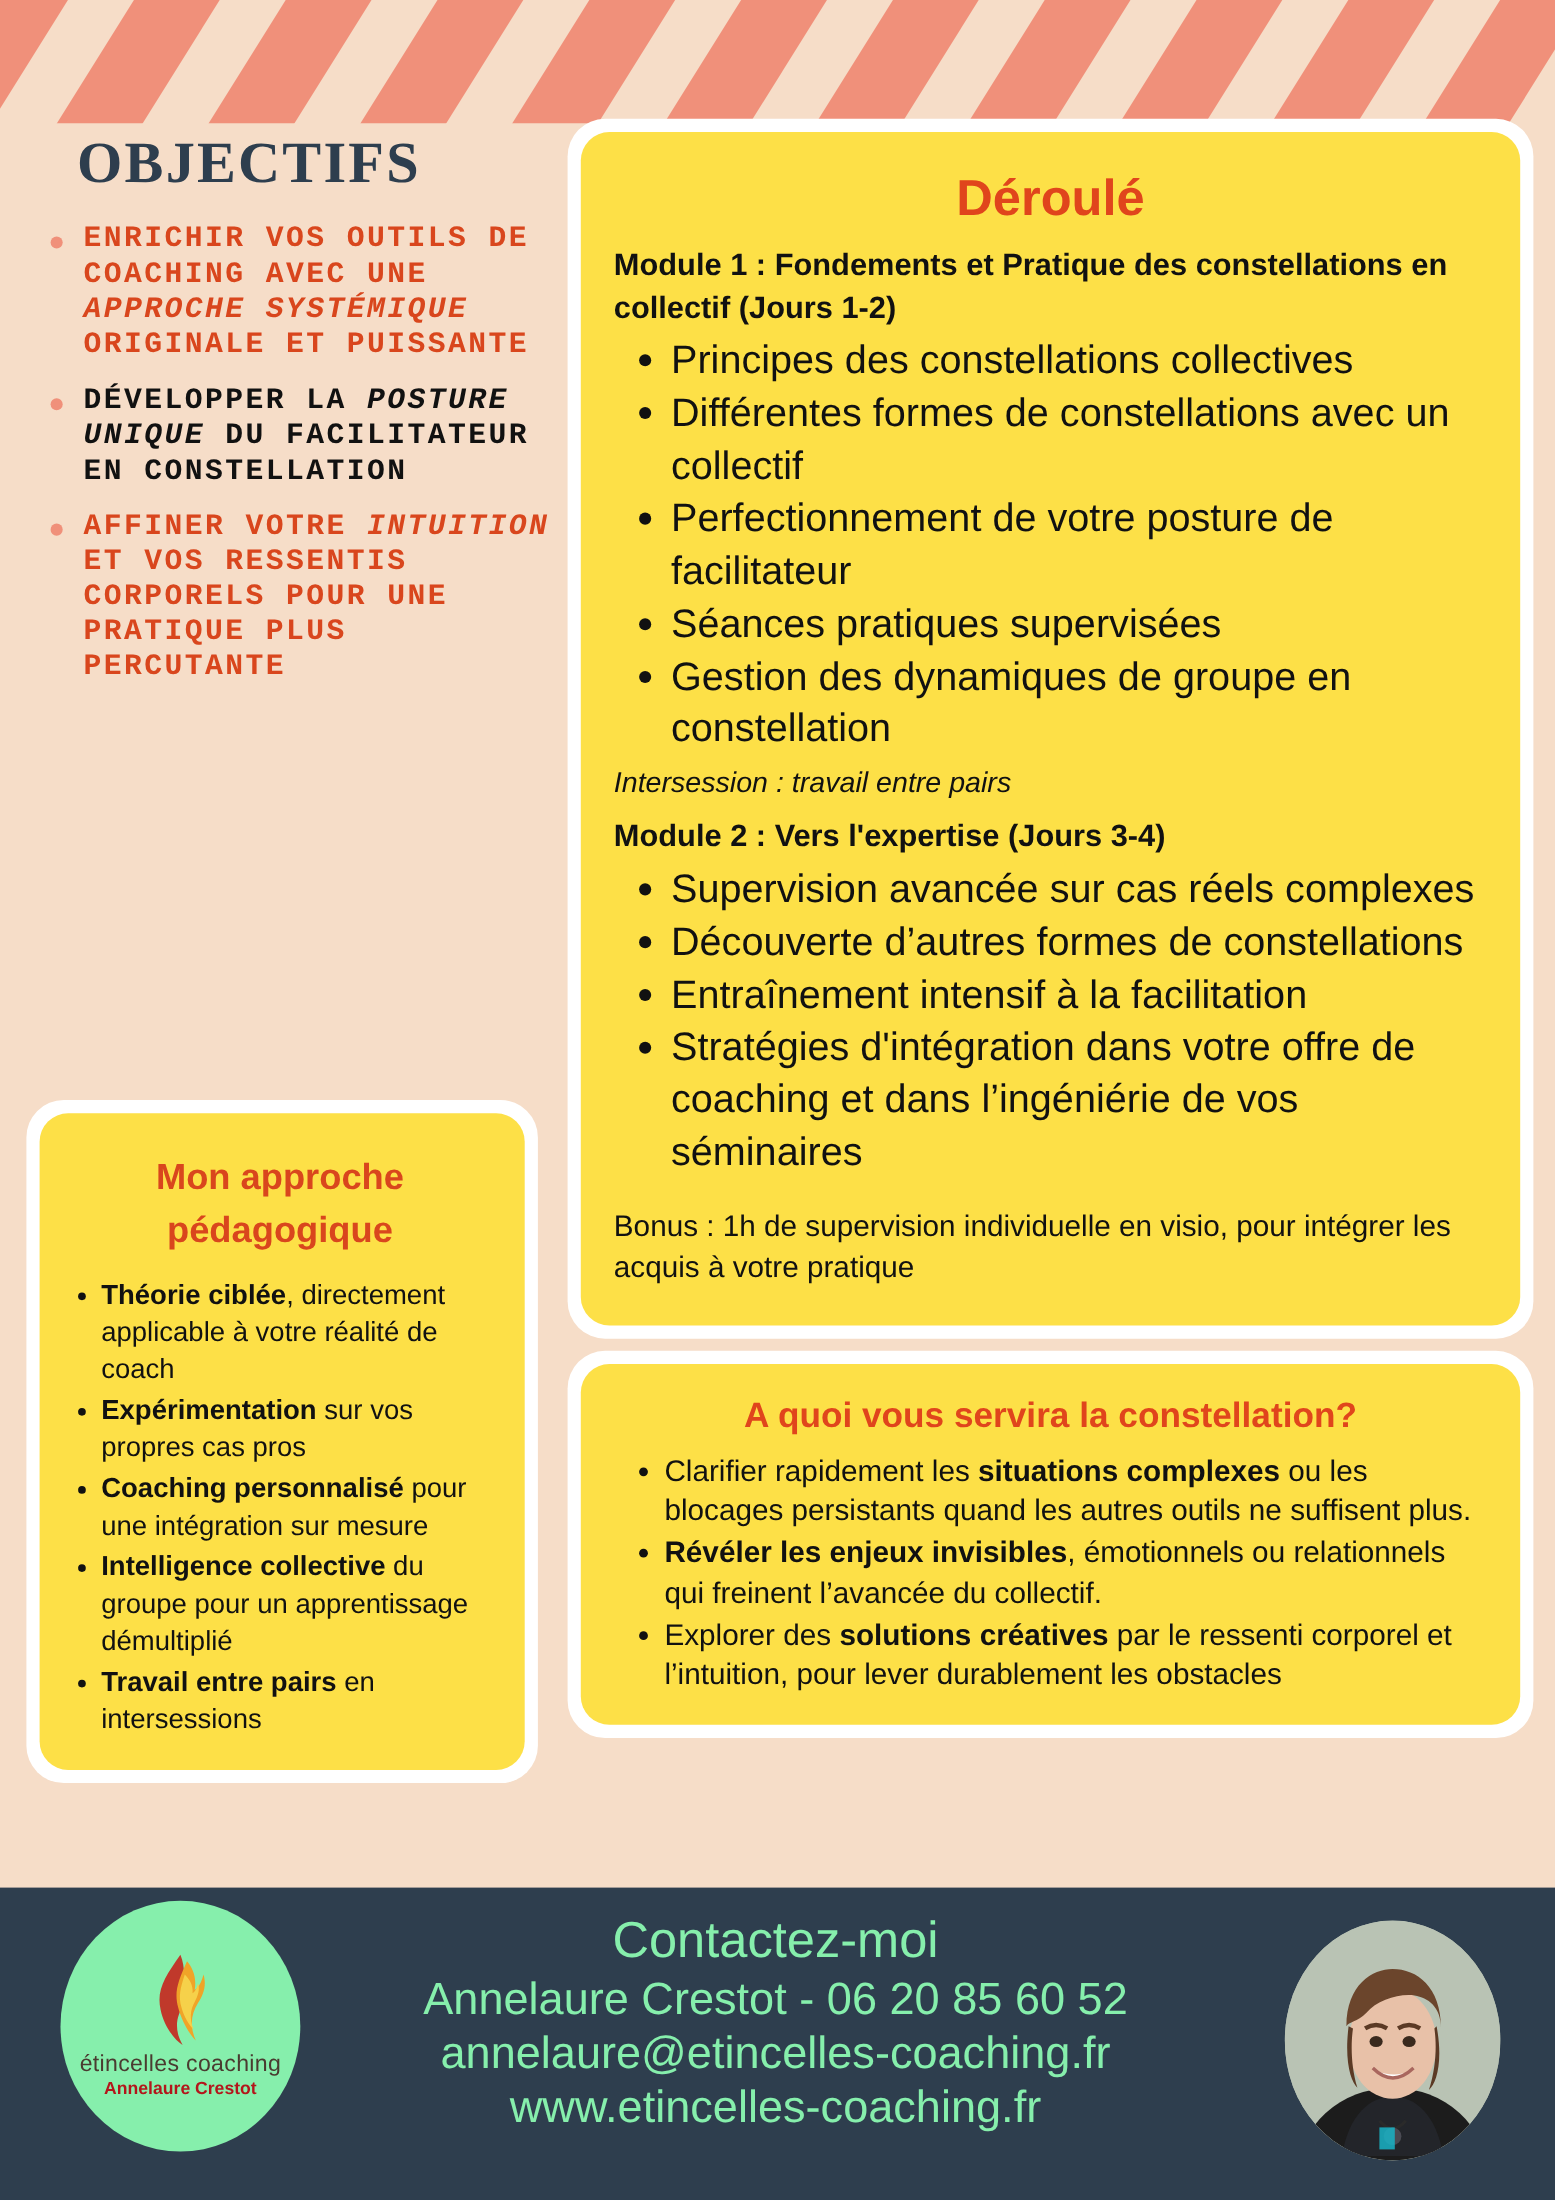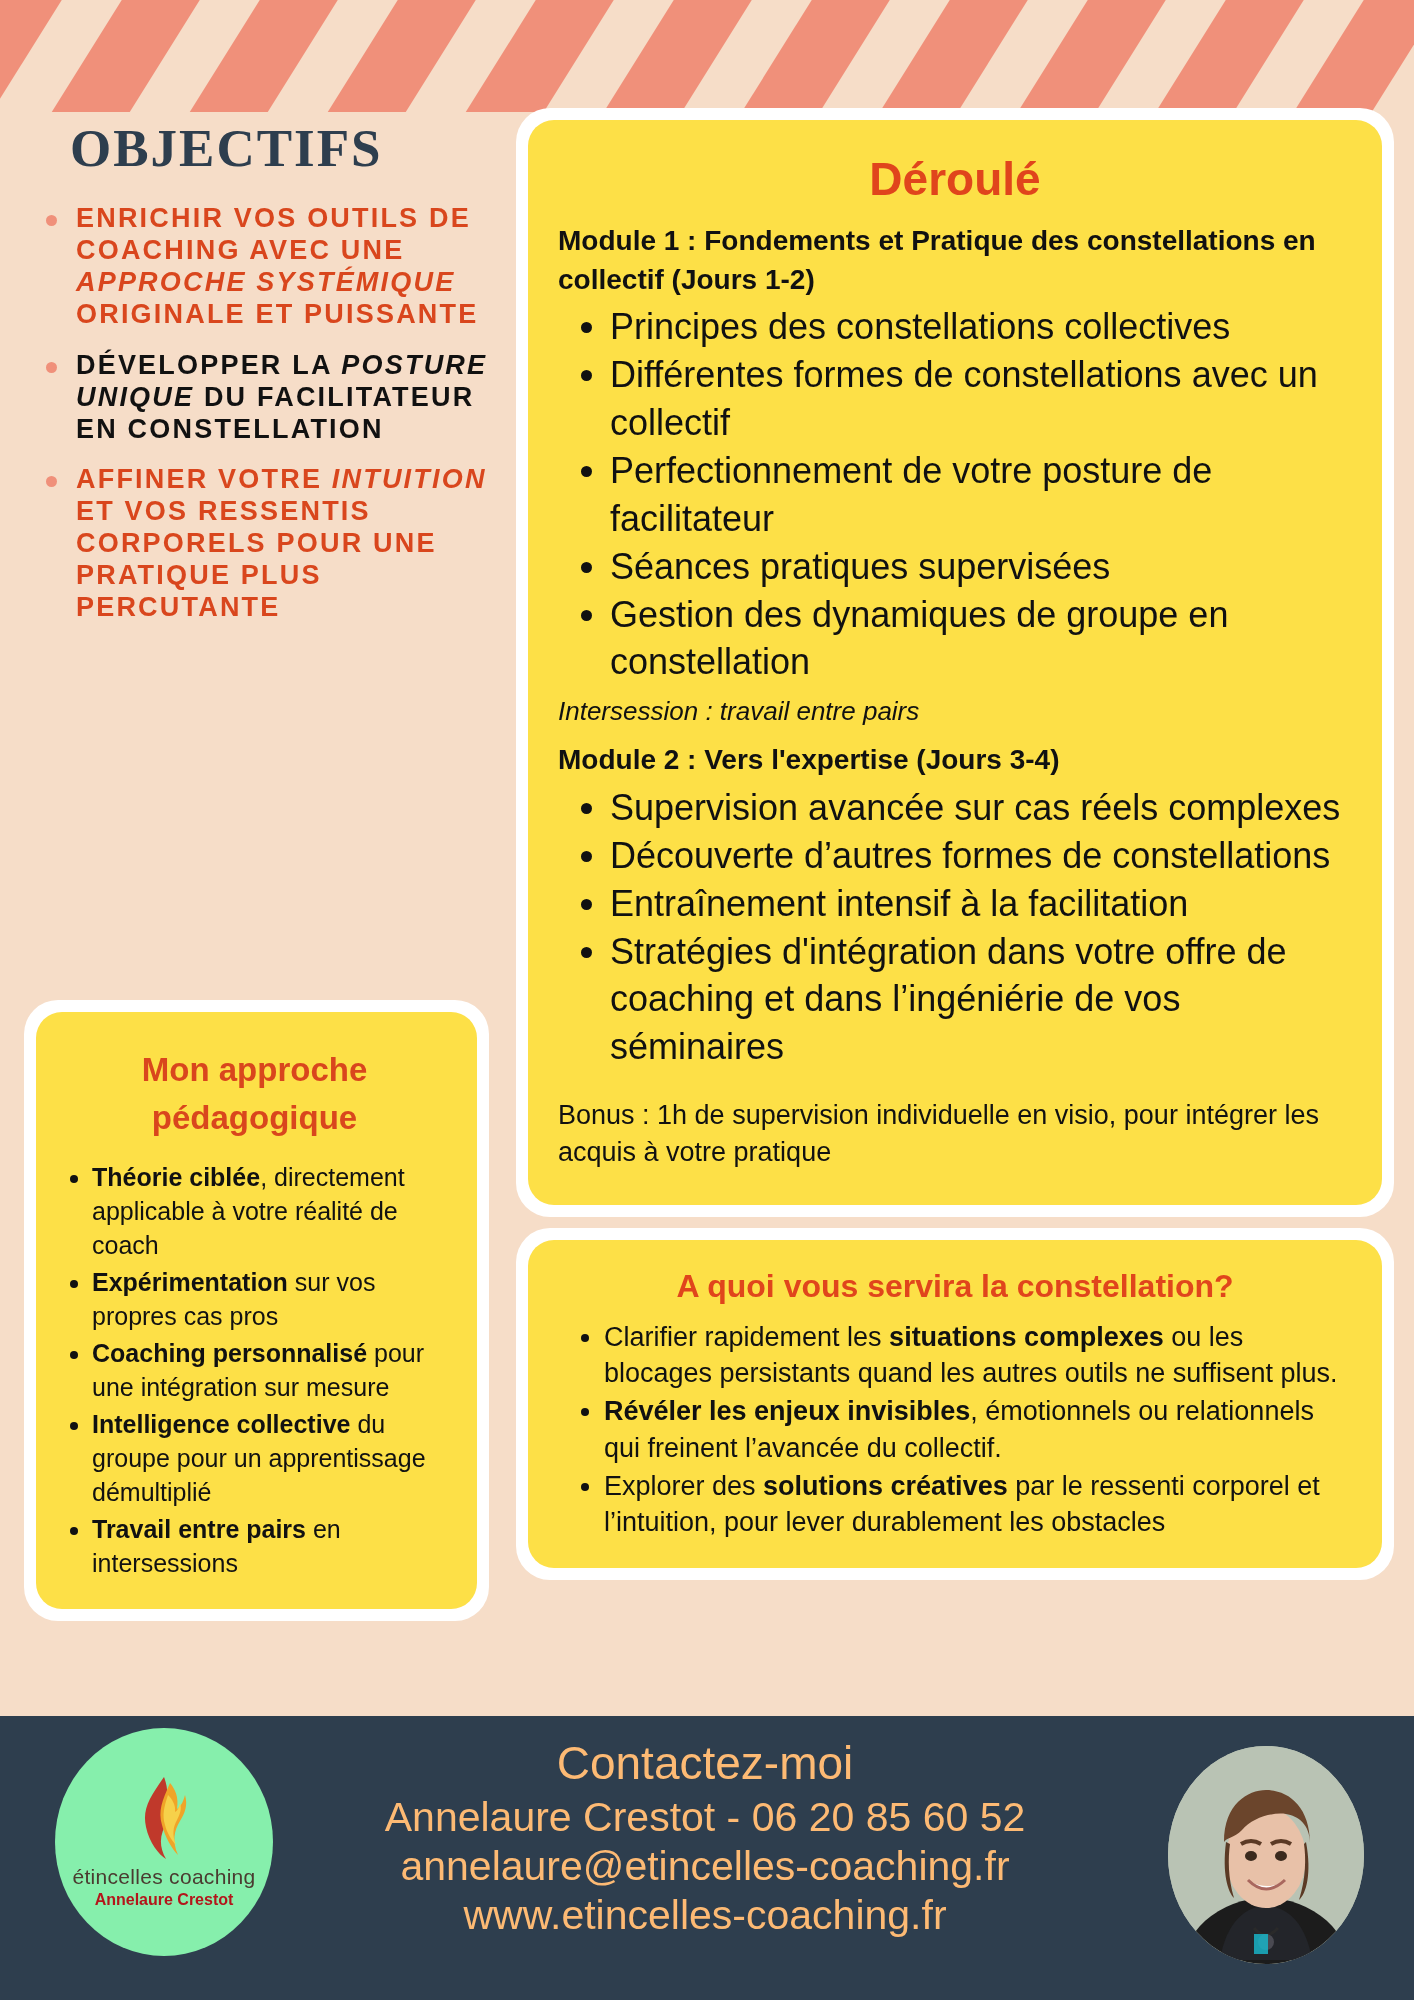--- a/index.html
+++ b/index.html
@@ -53,20 +53,21 @@
     font-weight: bold;
     font-size: 53px;
     letter-spacing: 2px;
     color: #2e3e4e;
     margin: 0 0 24px 36px;
   }
   ul.obj-list {
     list-style: none;
     margin: 0;
     padding: 0;
+    font-family: Liberation Mono, monospace;
   }
   ul.obj-list > li {
     position: relative;
     padding-left: 42px;
     margin-bottom: 18px;
     font-size: 27px;
     font-weight: bold;
     letter-spacing: 2.2px;
     line-height: 1.19;
     text-transform: uppercase;
@@ -226,21 +227,21 @@
     color: #b3161b;
     font-weight: bold;
     margin-top: 2px;
   }
   .contact {
     position: absolute;
     left: 300px;
     top: 20px;
     width: 810px;
     text-align: center;
-    color: #fdba74;
+    color: #86efac;
   }
   .contact h3 {
     margin: 0 0 4px 0;
     font-size: 46px;
     font-weight: normal;
   }
   .contact p {
     margin: 2px 0;
     font-size: 41px;
     font-weight: normal;

